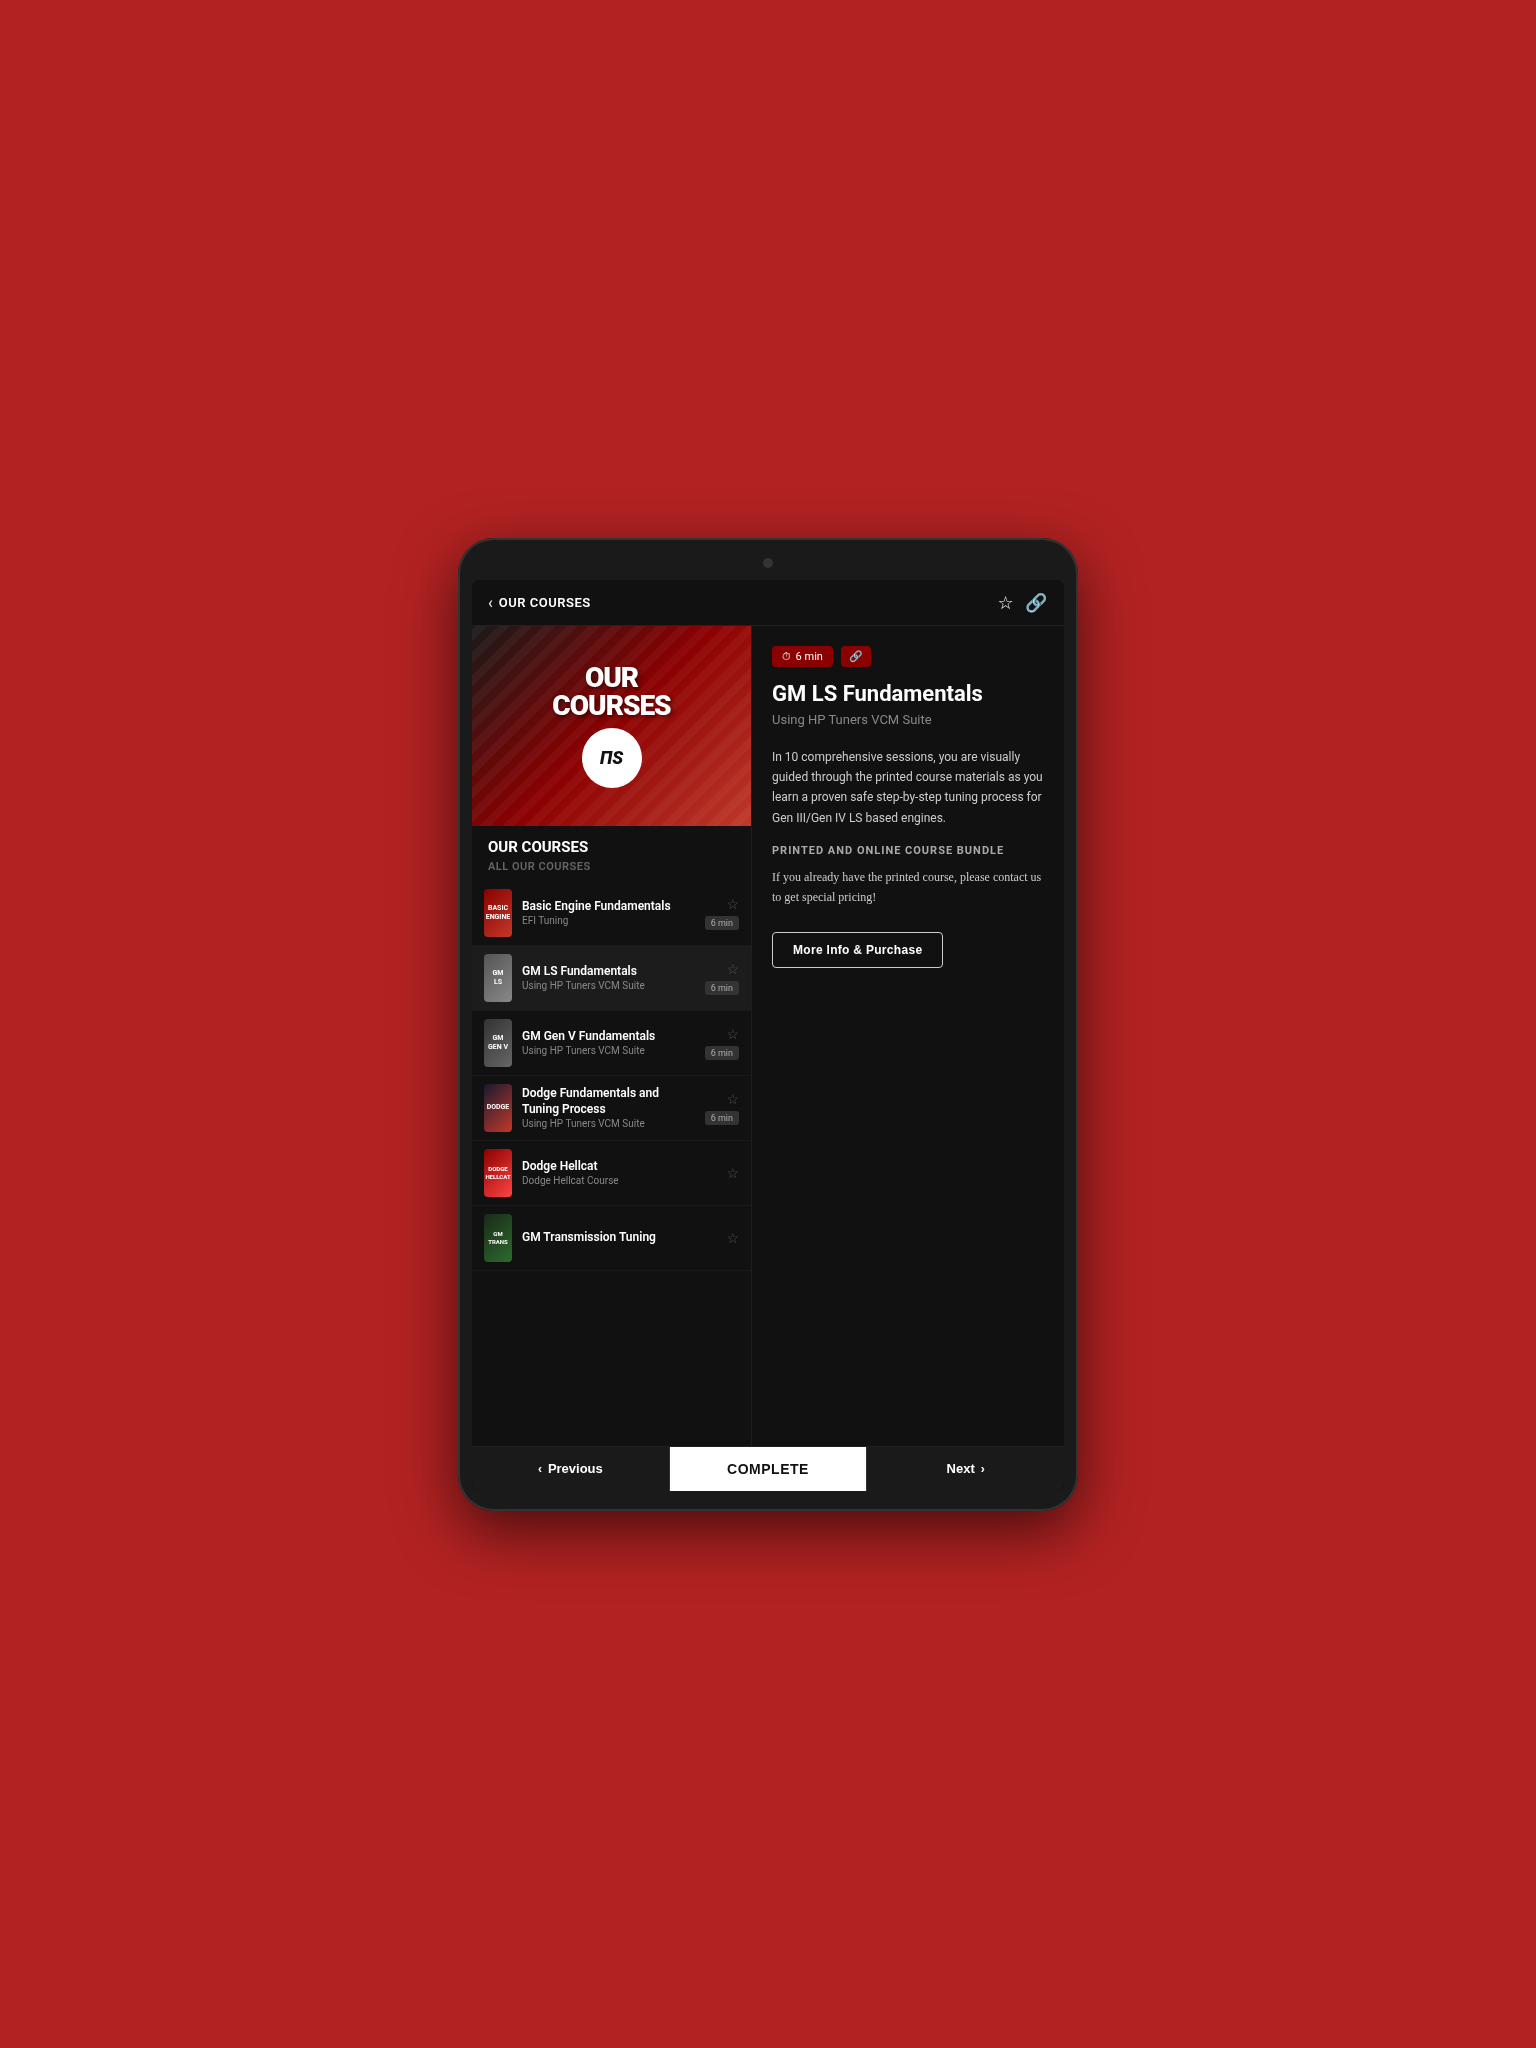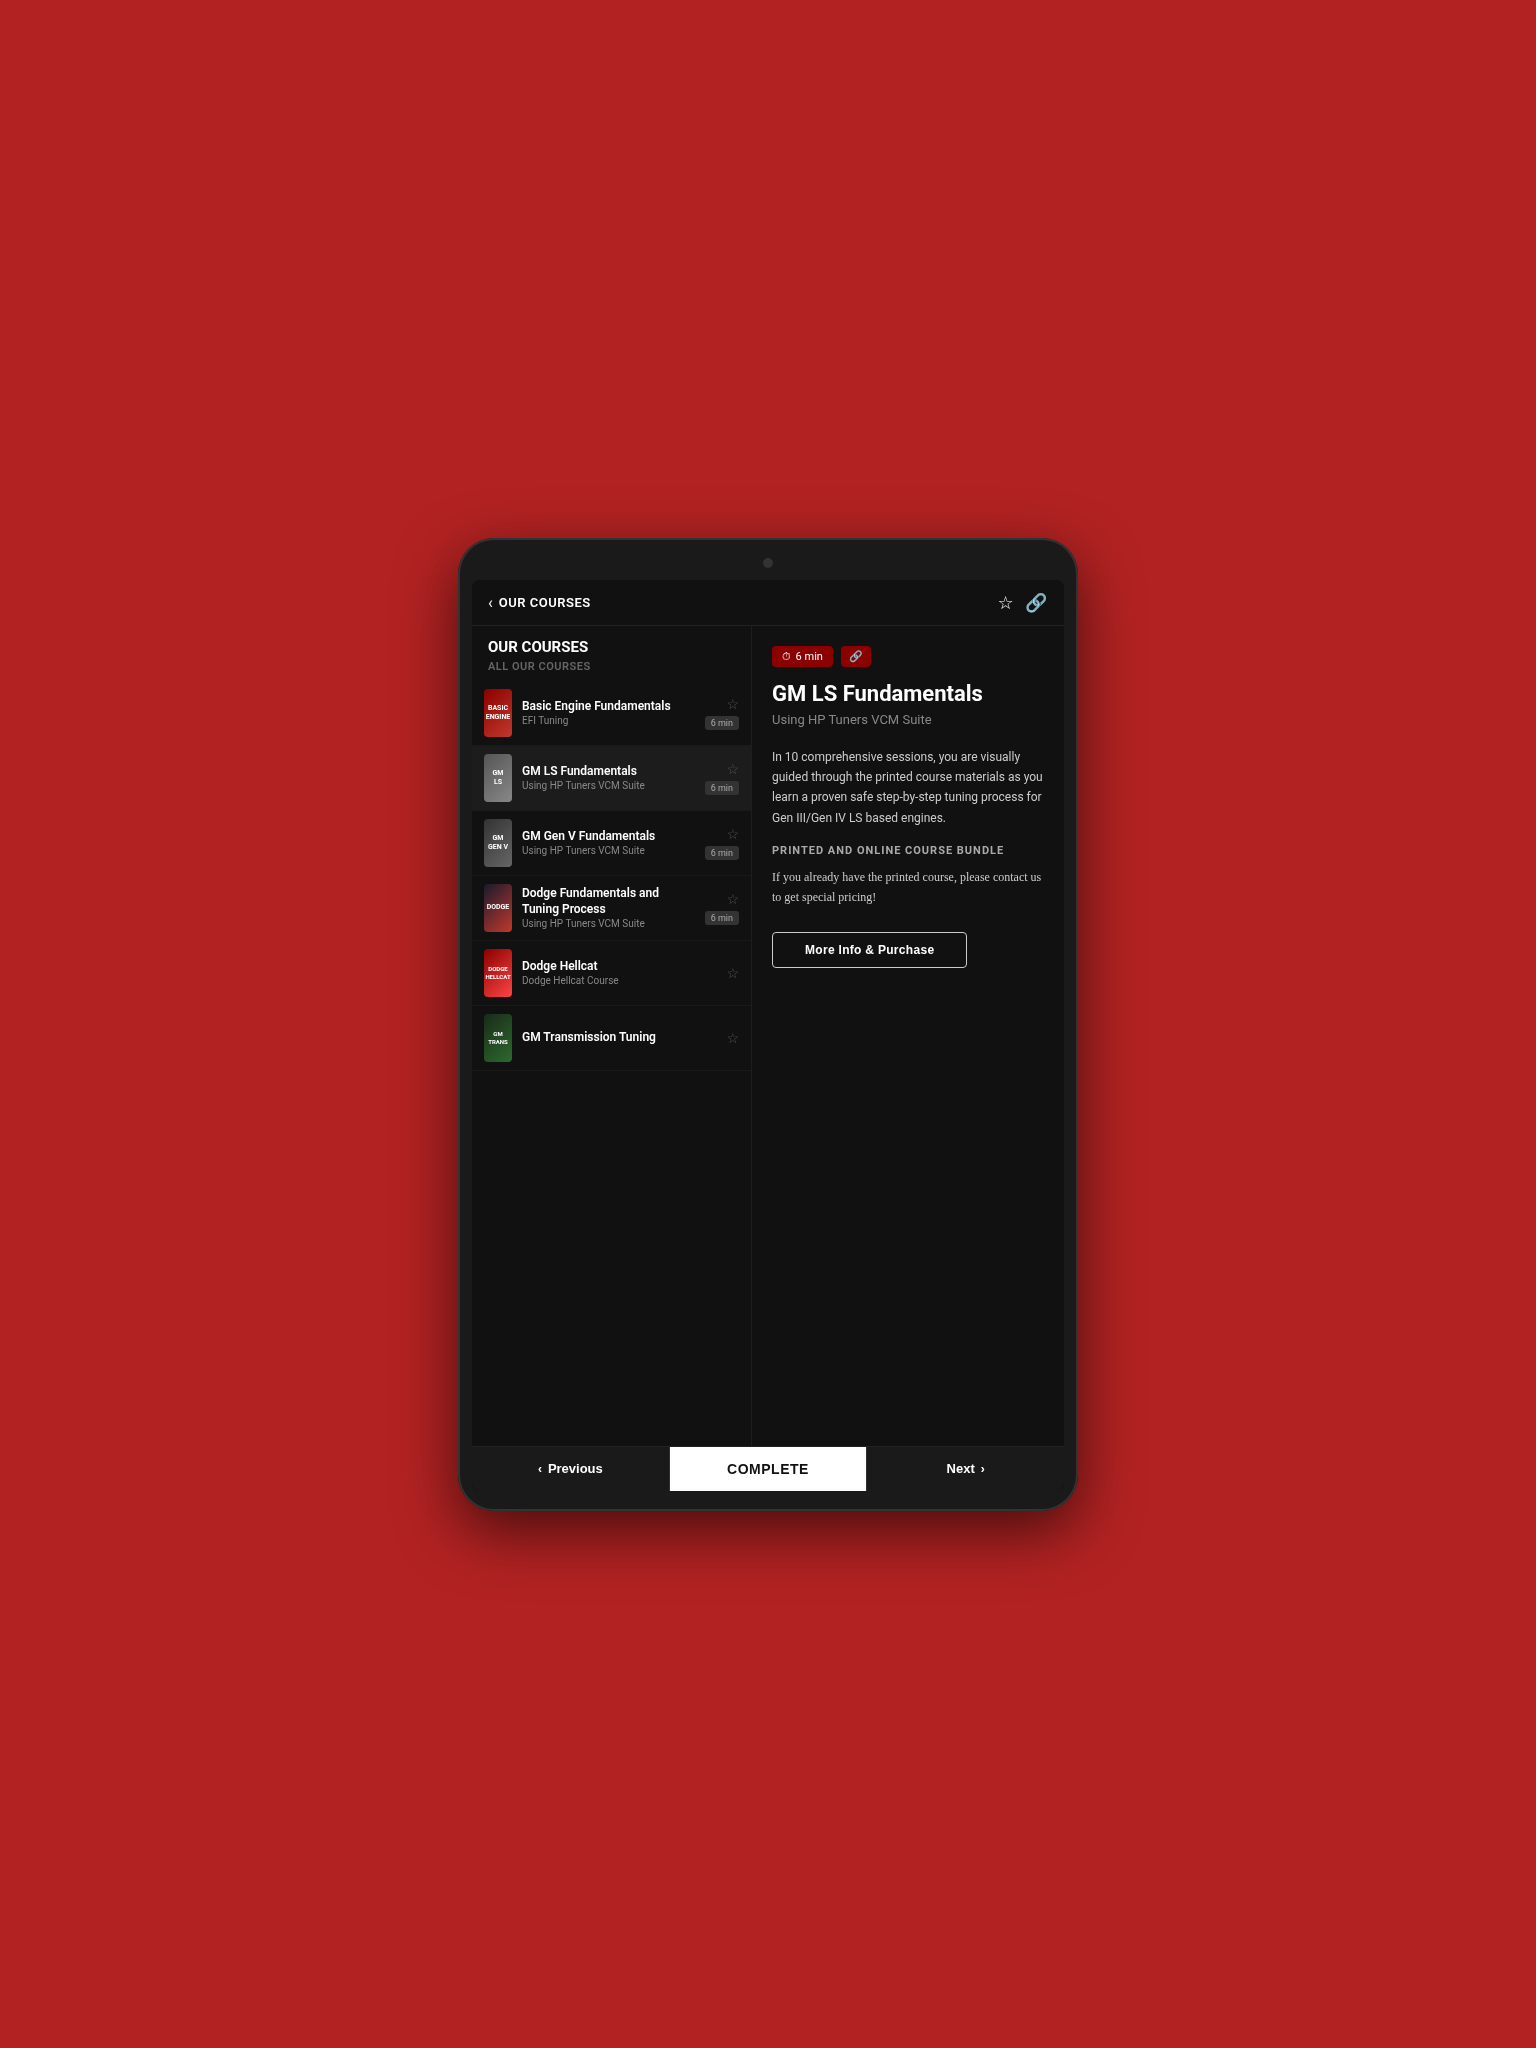--- a/index.html
+++ b/index.html
@@ -316,21 +316,21 @@
       font-size: 12px;
       line-height: 1.7;
       margin-bottom: 24px;
       font-family: Liberation Serif, serif;
     }
 
     .purchase-button {
       border: 1.5px solid #ccc;
       background: transparent;
       color: #fff;
-      padding: 10px 32px;
+      padding: 10px 20px;
       font-size: 12px;
       font-weight: 600;
       border-radius: 4px;
       cursor: pointer;
       letter-spacing: 0.3px;
     }
 
     
     .bottom-nav {
       background: #111;
@@ -399,20 +399,29 @@
       <div class="header-right">
         <span class="header-icon">☆</span>
         <span class="header-icon">🔗</span>
       </div>
     </div>
 
     <div class="main-layout">
 
       <div class="sidebar">
 
+        <div class="course-thumbnail">
+          <div class="thumbnail-bg-lines"></div>
+          <div class="thumbnail-content">
+            <div class="thumbnail-title">OUR<br>COURSES</div>
+            <div class="thumbnail-logo">
+              <span class="thumbnail-logo-text">ΠS</span>
+            </div>
+          </div>
+        </div>
 
         <div class="sidebar-section-title">OUR COURSES</div>
         <div class="sidebar-section-subtitle">ALL OUR COURSES</div>
 
         <div class="course-list-item">
           <div class="course-list-thumb thumb-basic">
             <span style="font-size:7px;text-align:center;line-height:1.2;">BASIC<br>ENGINE</span>
           </div>
           <div class="course-list-info">
             <div class="course-list-name">Basic Engine Fundamentals</div>

